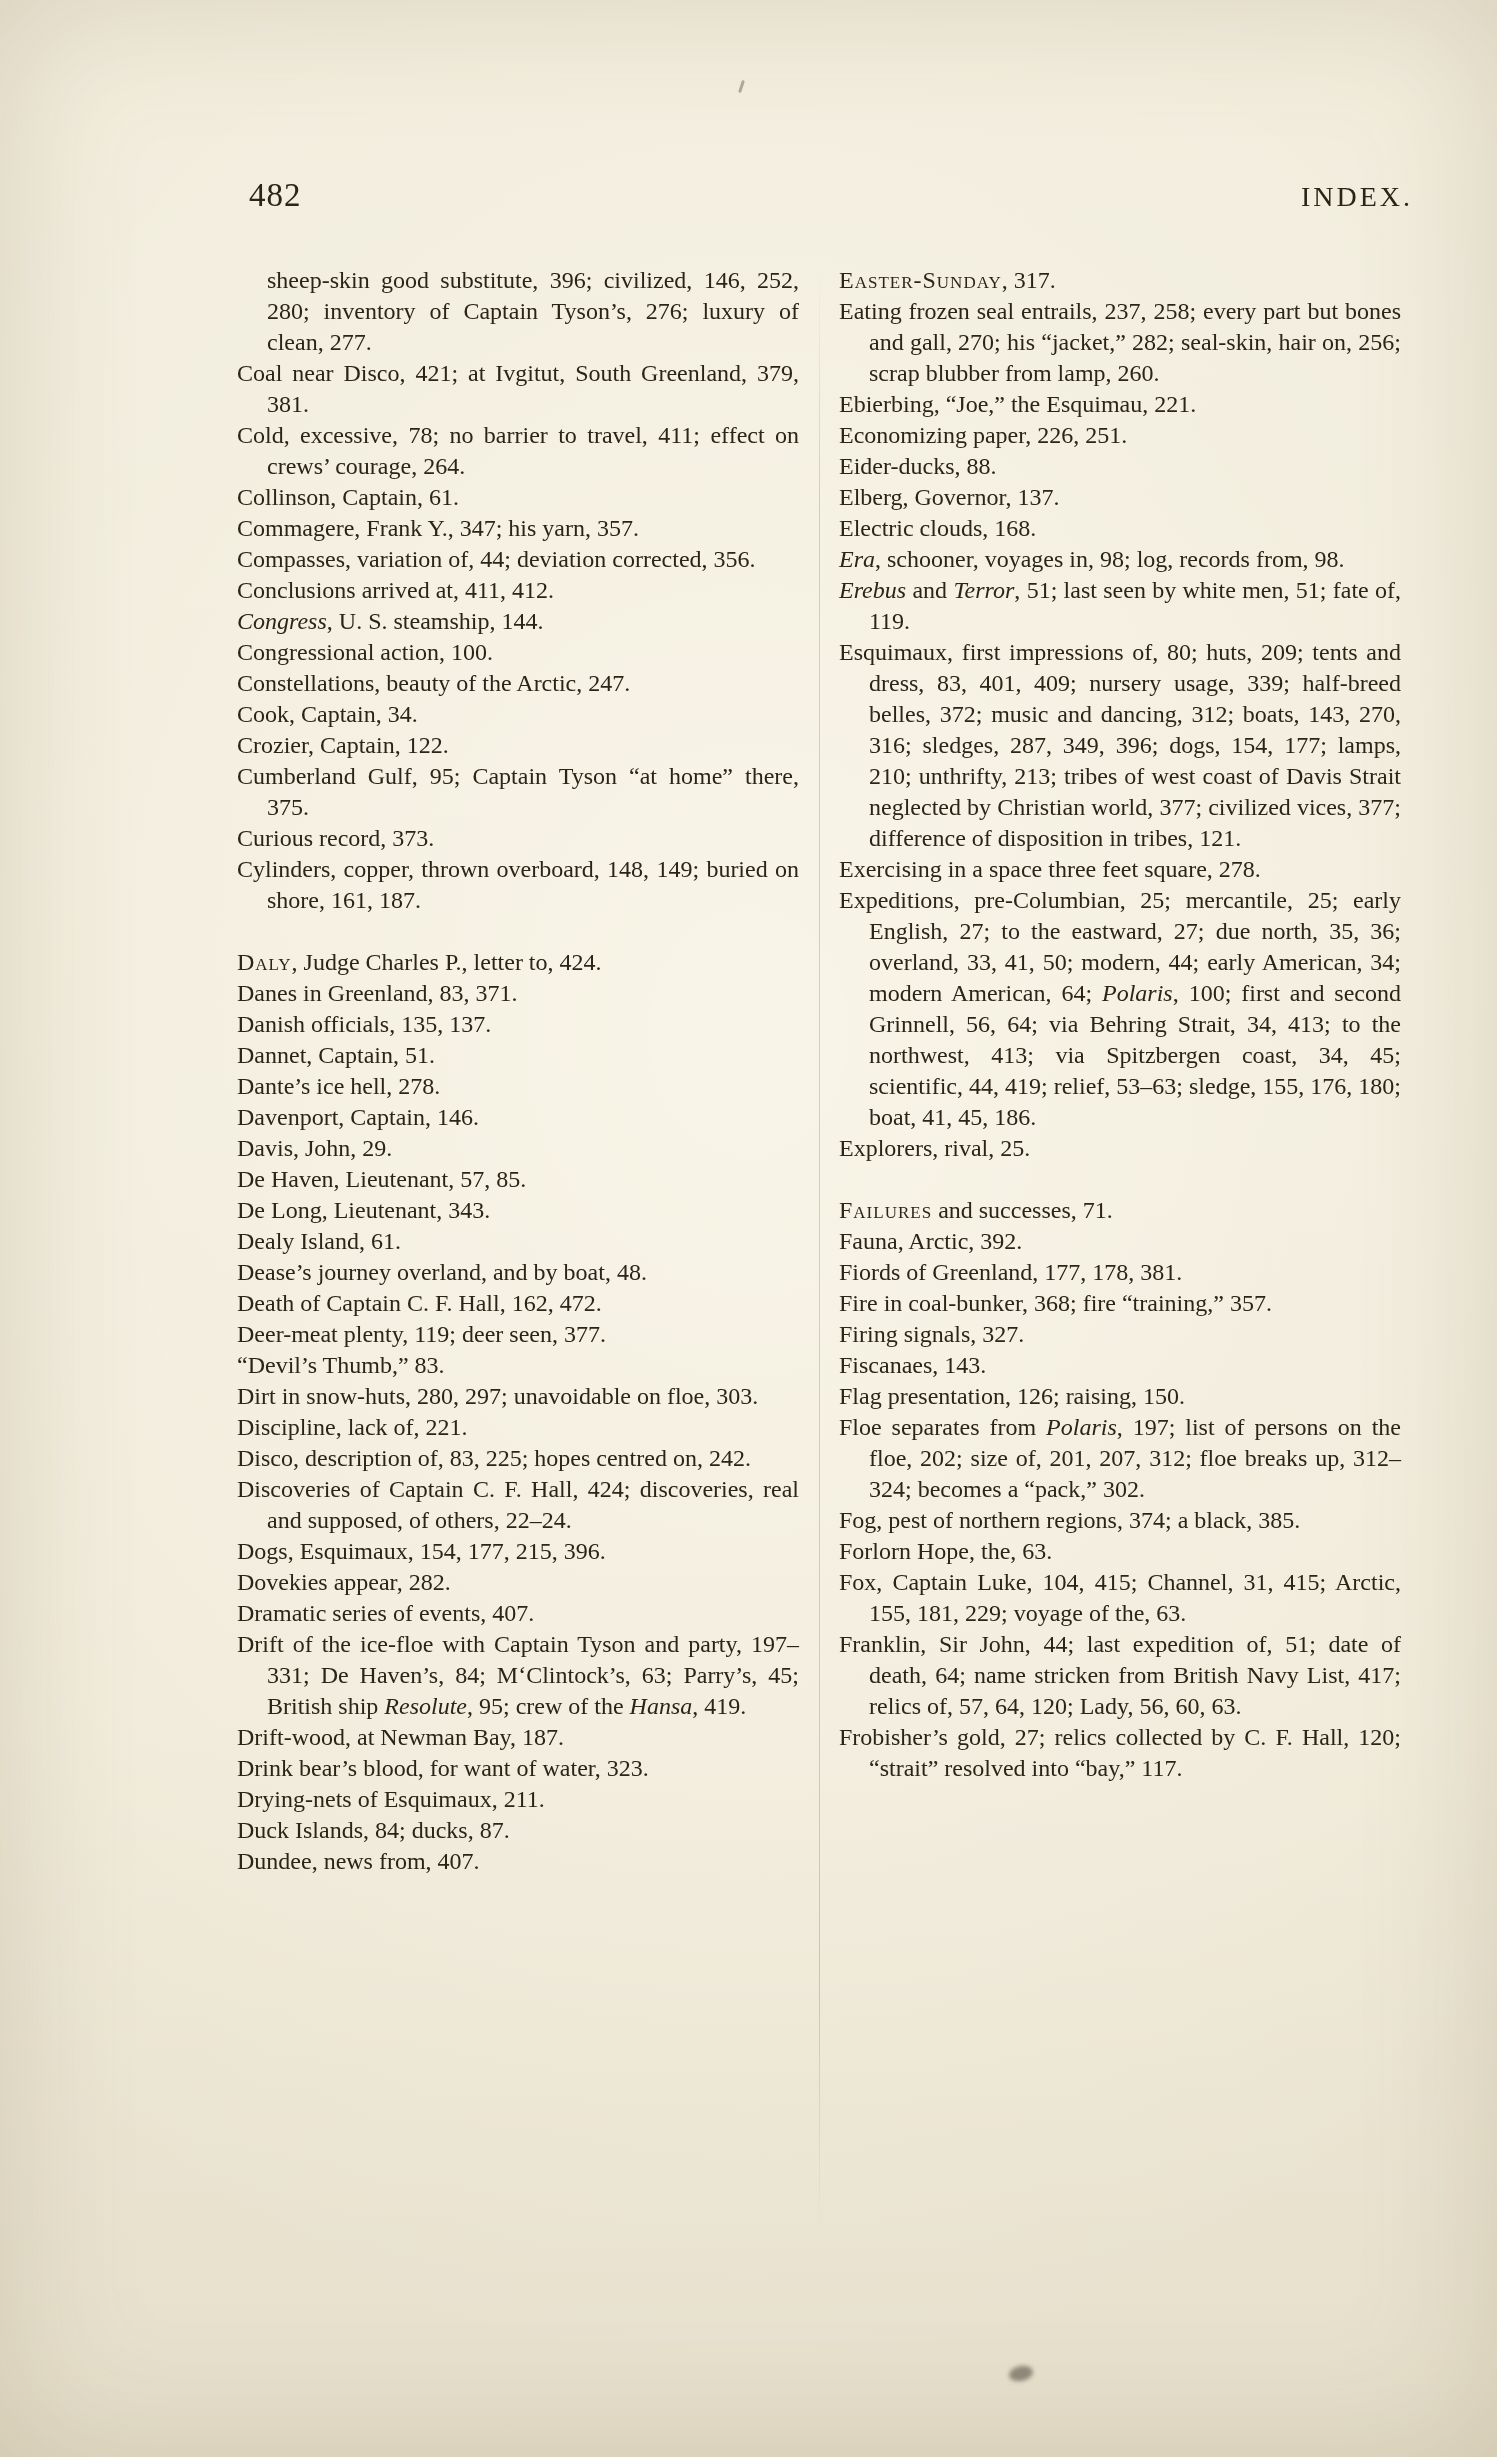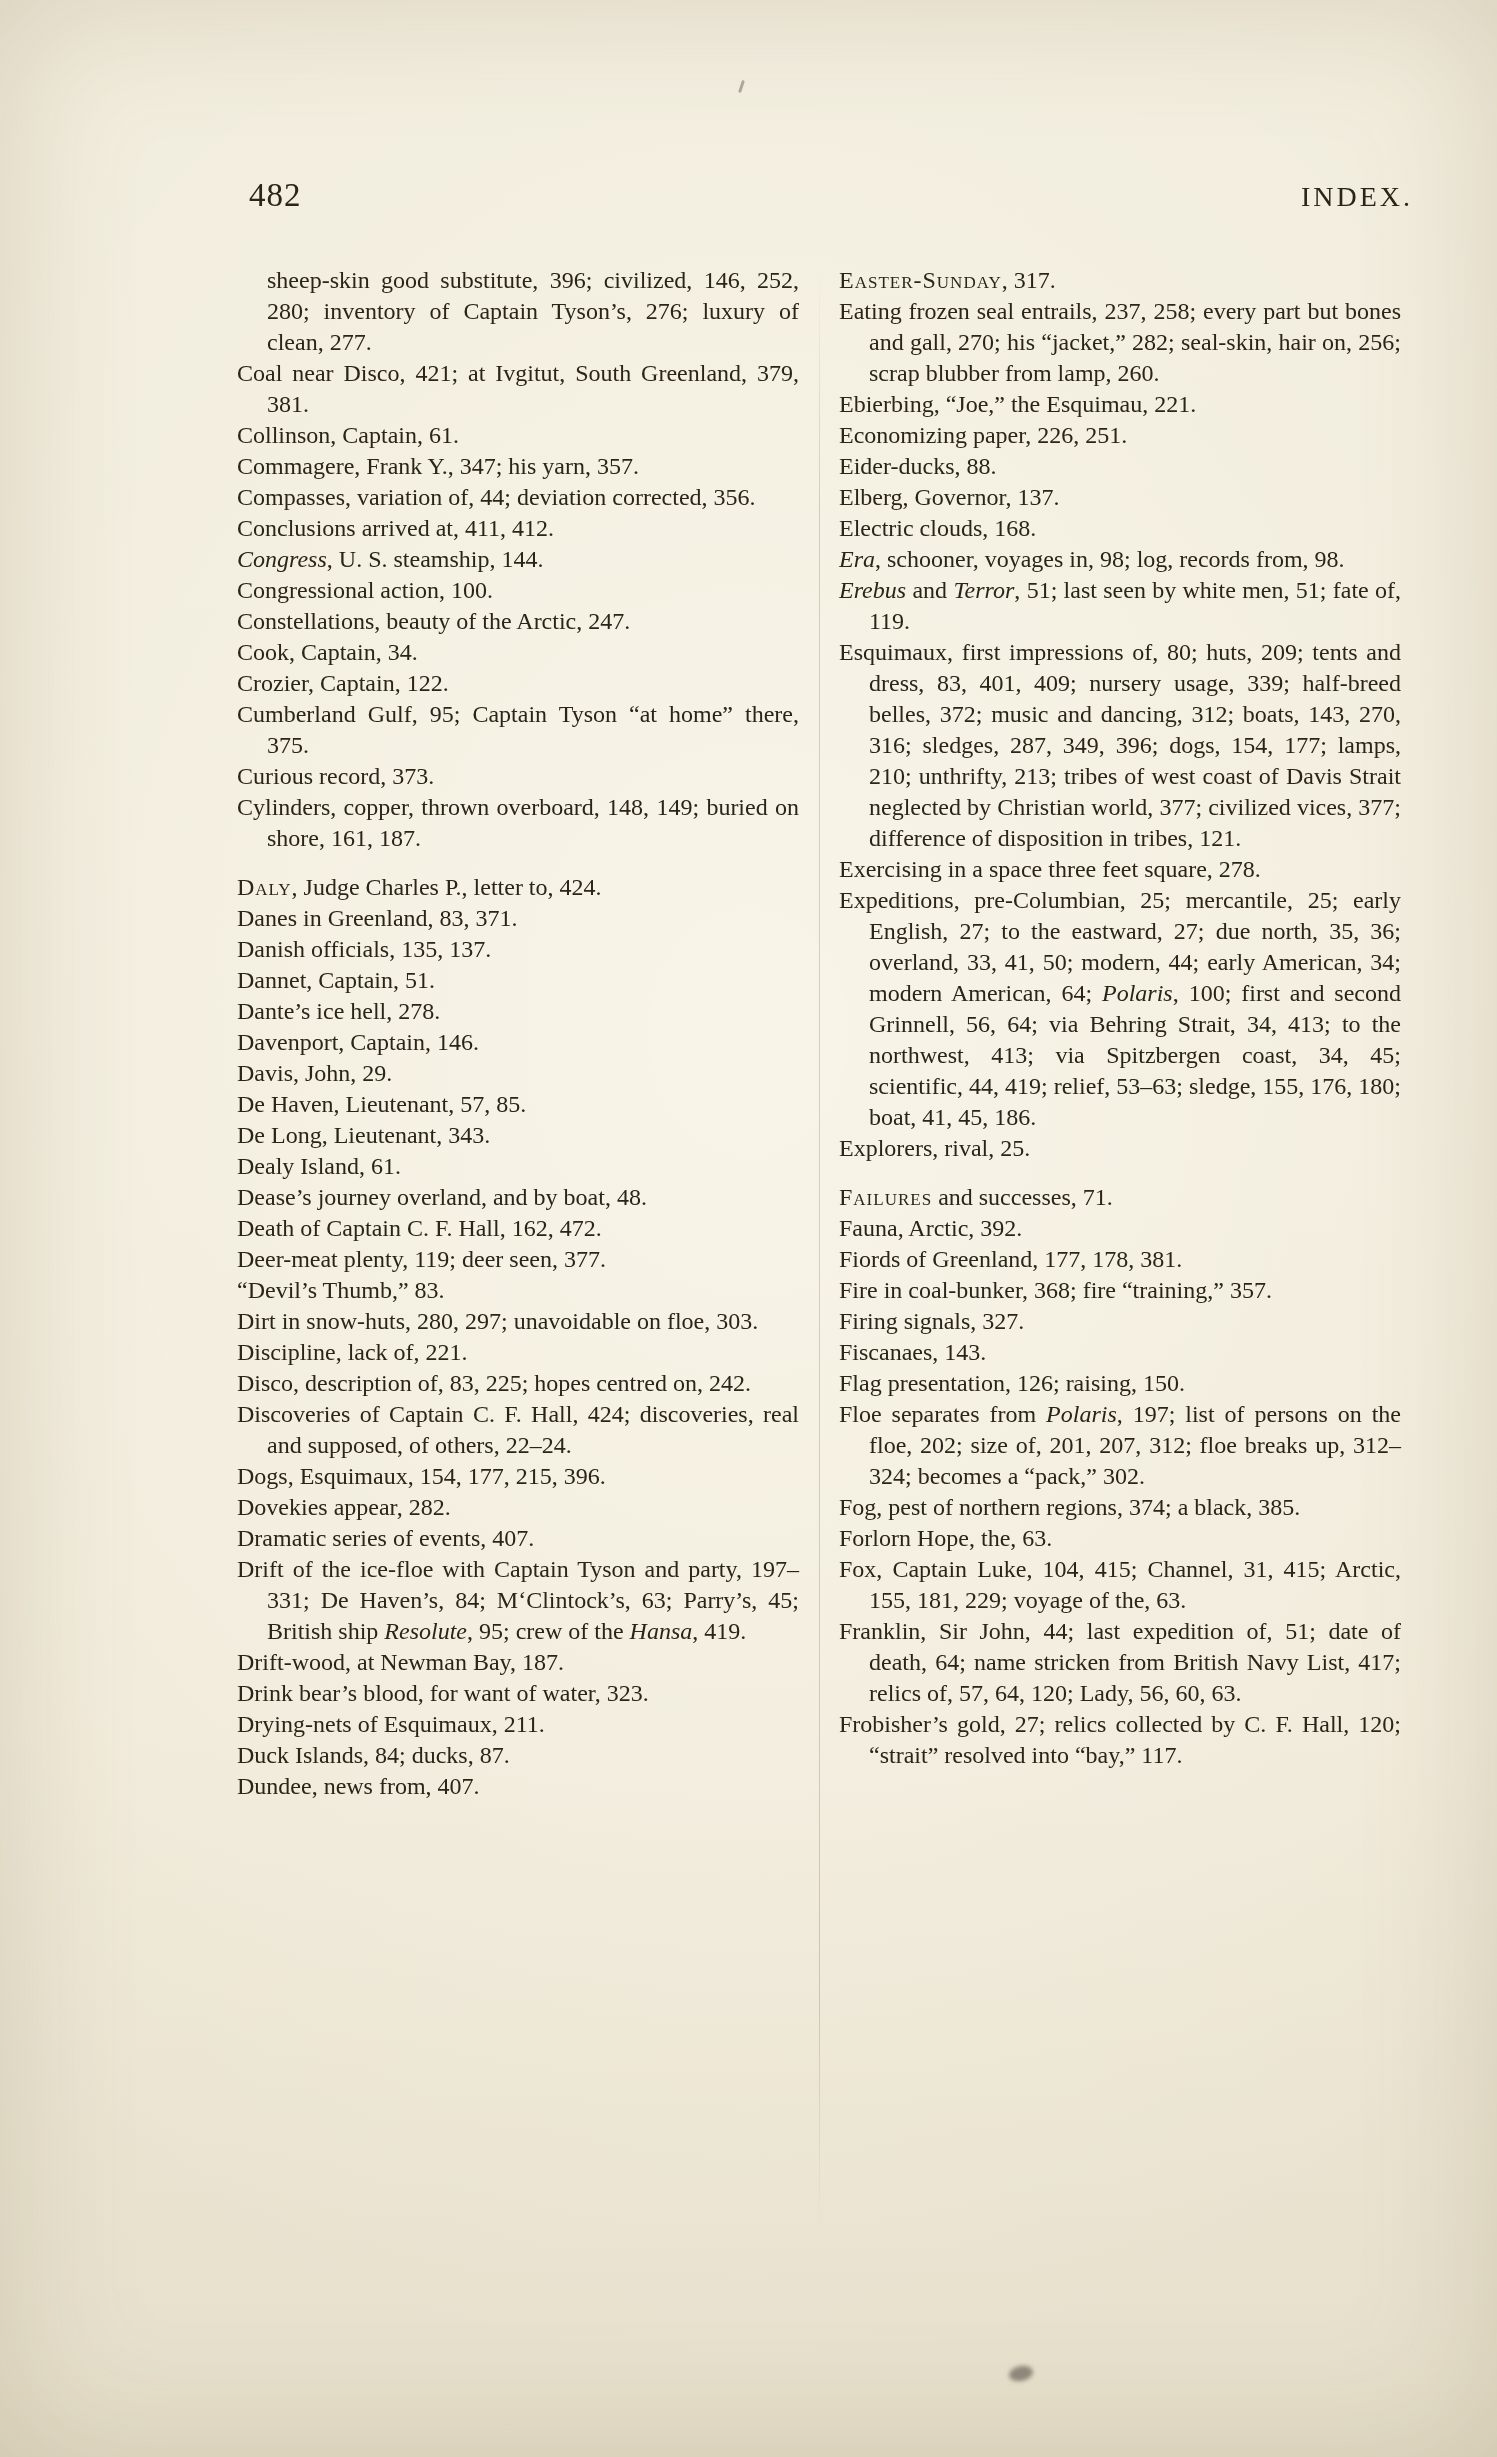--- a/index.html
+++ b/index.html
@@ -23,21 +23,21 @@
   .page-title  { position: absolute; left: 0; right: 0; top: 6px; text-align: right; font-size: 28px; letter-spacing: 3px; }
   .columns { position: absolute; top: 265px; left: 237px; width: 1164px; display: flex; }
   .column { width: 562px; font-size: 24px; line-height: 31px; text-align: justify; }
   .column + .column { margin-left: 40px; }
   .col-rule {
     position: absolute; top: 269px; left: 819px; width: 1px; height: 1965px;
     background: linear-gradient(rgba(85,72,50,0), rgba(85,72,50,0.22) 12%, rgba(85,72,50,0.22) 88%, rgba(85,72,50,0));
   }
   .entry { margin: 0; padding-left: 30px; text-indent: -30px; }
   .entry.cont { text-indent: 0; }
-  .entry.gap { margin-top: 18px; }
+  .entry.gap { margin-top: 31px; }
   .italic { font-style: italic; }
   .smallcaps { font-variant: small-caps; letter-spacing: 1px; }
   .speck {
     position: absolute; left: 740px; top: 80px; width: 3px; height: 13px;
     background: rgba(75,68,55,0.40); border-radius: 2px; transform: rotate(18deg);
   }
   .smudge {
     position: absolute; left: 1009px; top: 2366px; width: 24px; height: 15px;
     background: rgba(72,66,56,0.55); border-radius: 50%；;
     border-radius: 50%; filter: blur(2px); transform: rotate(-12deg);
@@ -51,20 +51,21 @@
     <span class="page-number">482</span>
     <span class="page-title">INDEX.</span>
   </div>
 
   <div class="col-rule"></div>
 
   <div class="columns">
     <div class="column">
         <p class="entry cont">sheep-skin good substitute, 396; civilized, 146, 252, 280; inventory of Captain Tyson’s, 276; luxury of clean, 277.</p>
         <p class="entry">Coal near Disco, 421; at Ivgitut, South Greenland, 379, 381.</p>
+        <p class="entry">Cold, excessive, 78; no barrier to travel, 411; effect on crews’ courage, 264.</p>
         <p class="entry">Collinson, Captain, 61.</p>
         <p class="entry">Commagere, Frank Y., 347; his yarn, 357.</p>
         <p class="entry">Compasses, variation of, 44; deviation corrected, 356.</p>
         <p class="entry">Conclusions arrived at, 411, 412.</p>
         <p class="entry"><span class="italic">Congress</span>, U. S. steamship, 144.</p>
         <p class="entry">Congressional action, 100.</p>
         <p class="entry">Constellations, beauty of the Arctic, 247.</p>
         <p class="entry">Cook, Captain, 34.</p>
         <p class="entry">Crozier, Captain, 122.</p>
         <p class="entry">Cumberland Gulf, 95; Captain Tyson “at home” there, 375.</p>

